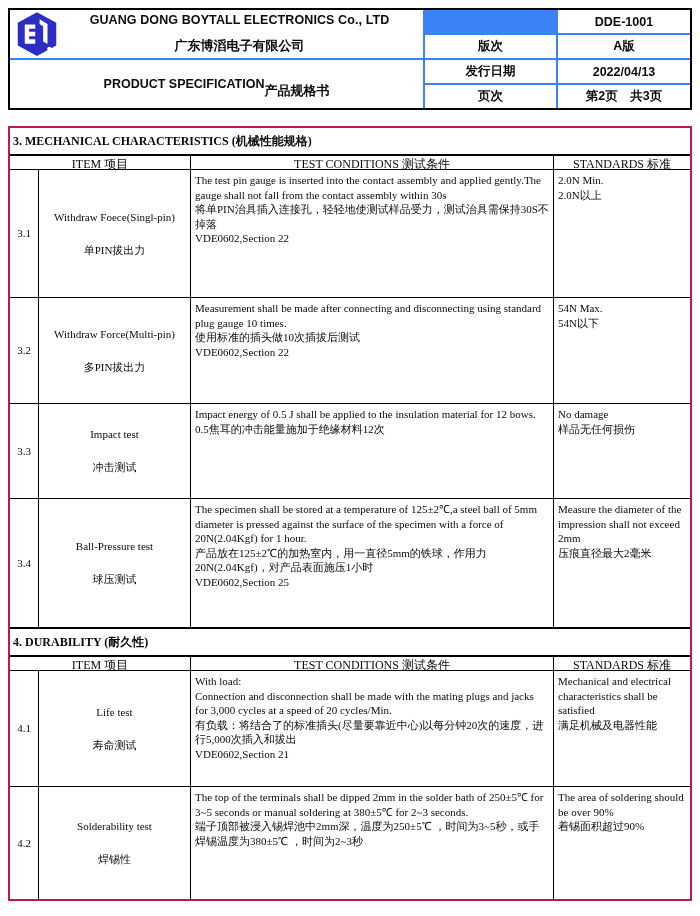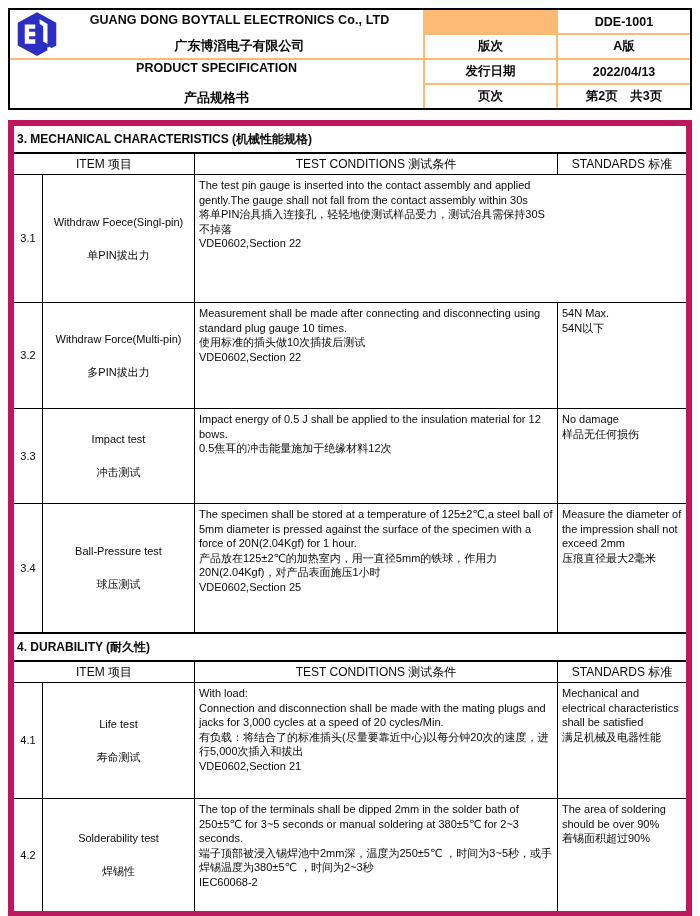--- a/index.html
+++ b/index.html
@@ -15,48 +15,48 @@
   
   .header-grid {
     display: grid;
     grid-template-columns: 413px 131px 1fr;
     grid-template-rows: 23px 23px 23px 23px;
     grid-template-areas:
       "company l0 v0"
       "company l1 v1"
       "title   l2 v2"
       "title   l3 v3";
-    background: #fdba74;
+    background: #3b82f6;
     border: 2px solid #000;
     gap: 2px;
   }
   .hcell { background: #fff; display: flex; align-items: center; justify-content: center; }
   .hcell.company { grid-area: company; justify-content: flex-start; padding: 2px 4px; }
-  .hcell.title-cell { grid-area: title; flex-direction: column; }
+  .hcell.title-cell { grid-area: title; flex-direction: row; }
   .meta-label, .meta-value { font-weight: bold; font-size: 12.5px; }
   .company-text { flex: 1; text-align: center; }
   .company-en { font-weight: bold; font-size: 12.5px; letter-spacing: 0.1px; }
   .company-cn { font-weight: bold; font-size: 13px; margin-top: 10px; }
   .title-en { font-weight: bold; font-size: 12.5px; }
   .title-cn { font-weight: bold; font-size: 13px; margin-top: 14px; }
   .logo-wrap { width: 46px; display: flex; align-items: center; justify-content: center; }
 
   
-  .body-box { border: 6px solid #be185d; margin-top: 10px; }
+  .body-box { border: 2px solid #be185d; margin-top: 16px; font-family: Liberation Serif, serif; }
   .section-title {
     height: 28px; display: flex; align-items: center;
     font-weight: bold; font-size: 12px; padding-left: 3px;
     border-bottom: 2px solid #000;
   }
   .spec-table { width: 100%; }
   .spec-table.closed-bottom { border-bottom: 2px solid #000; }
 
   .t-head {
     display: grid; grid-template-columns: 180px 363px 1fr;
-    height: 21px; border-bottom: 1px solid #000;
+    height: 14px; border-bottom: 1px solid #000;
   }
   .th { display: flex; align-items: center; justify-content: center; font-size: 12px; }
   .th.bl { border-left: 1px solid #000; }
 
   .t-row { display: grid; grid-template-columns: 28px 152px 363px 1fr; border-bottom: 1px solid #000; }
   .t-row.last { border-bottom: none; }
   .td { font-size: 11px; line-height: 1.32; }
   .td.bl { border-left: 1px solid #000; }
   .td-no { display: flex; align-items: center; justify-content: center; }
   .td-item { display: flex; flex-direction: column; align-items: center; justify-content: center; text-align: center; gap: 18px; padding: 2px; }
@@ -111,20 +111,24 @@
         <div class="td td-no">3.1</div>
         <div class="td td-item bl">
           <div>Withdraw Foece(Singl-pin)</div>
           <div>单PIN拔出力</div>
         </div>
         <div class="td td-cond bl">
           <div>The test pin gauge is inserted into the contact assembly and applied gently.The gauge shall not fall from the contact assembly within 30s</div>
           <div>将单PIN治具插入连接孔，轻轻地使测试样品受力，测试治具需保持30S不掉落</div>
           <div>VDE0602,Section 22</div>
         </div>
+        <div class="td td-std bl">
+          <div>2.0N Min.</div>
+          <div>2.0N以上</div>
+        </div>
       </div>
 
       <div class="t-row" style="min-height:106px">
         <div class="td td-no">3.2</div>
         <div class="td td-item bl">
           <div>Withdraw Force(Multi-pin)</div>
           <div>多PIN拔出力</div>
         </div>
         <div class="td td-cond bl">
           <div>Measurement shall be made after connecting and disconnecting using standard plug gauge 10 times.</div>
@@ -200,21 +204,20 @@
 
       <div class="t-row last" style="min-height:112px">
         <div class="td td-no">4.2</div>
         <div class="td td-item bl">
           <div>Solderability test</div>
           <div>焊锡性</div>
         </div>
         <div class="td td-cond bl">
           <div>The top of the terminals shall be dipped 2mm in the solder bath of 250±5℃ for 3~5 seconds or manual soldering at 380±5℃ for 2~3 seconds.</div>
           <div>端子顶部被浸入锡焊池中2mm深，温度为250±5℃ ，时间为3~5秒，或手焊锡温度为380±5℃ ，时间为2~3秒</div>
-          <div>IEC60068-2</div>
         </div>
         <div class="td td-std bl">
           <div>The area of soldering should be over 90%</div>
           <div>着锡面积超过90%</div>
         </div>
       </div>
     </div>
 
   </div>
 </div>

